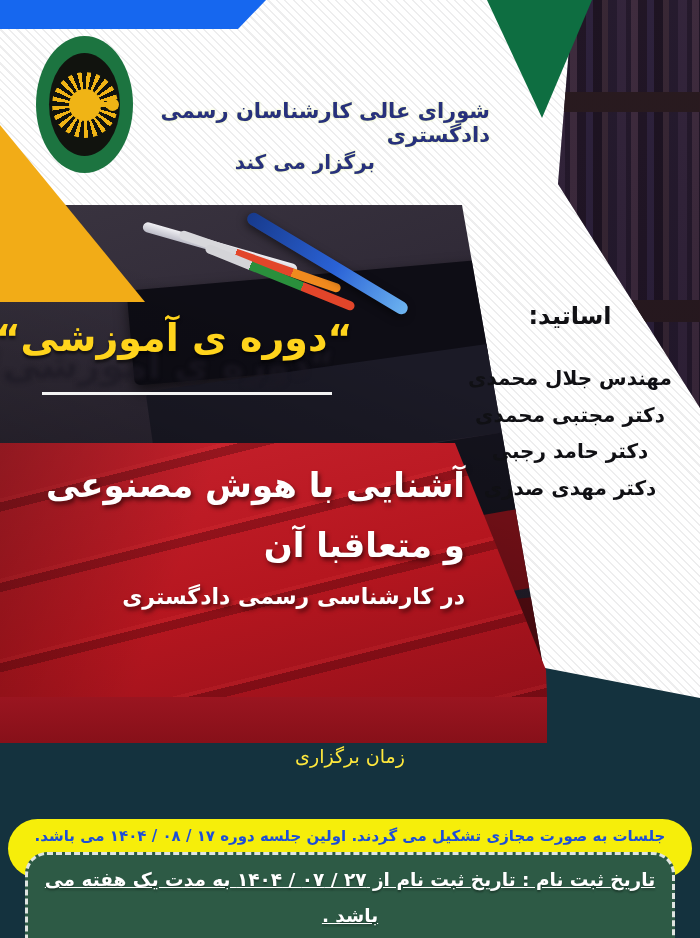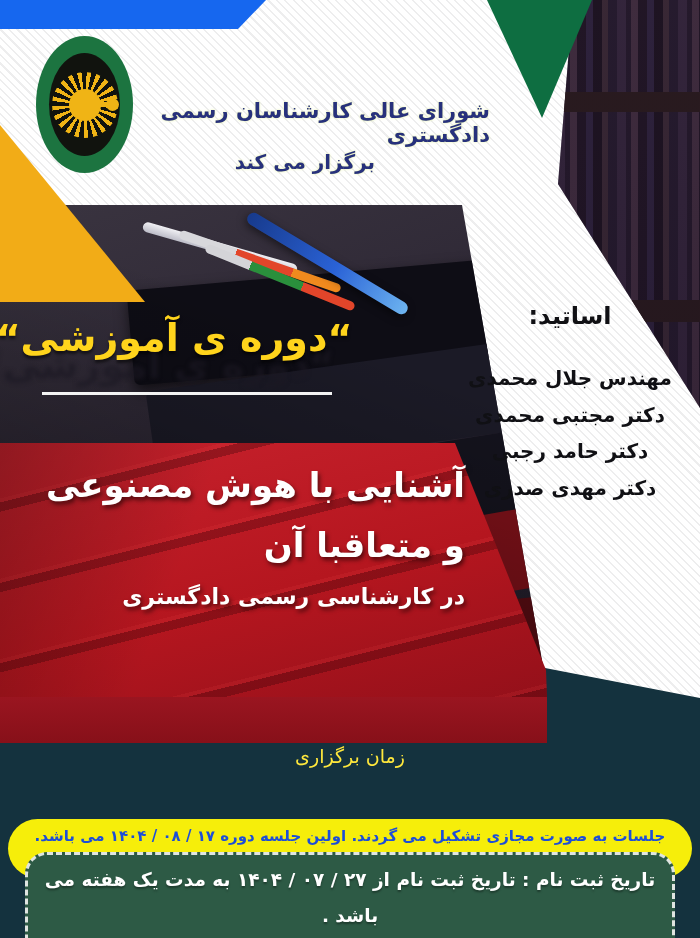--- a/index.html
+++ b/index.html
@@ -135,21 +135,21 @@
     background:#f6ee0a;text-align:center;color:#1d4ed8;font-weight:bold;margin-top:32px;
   }
   .notice-pill .ln{font-size:15px;line-height:25px;}
   .notice-pill .ln:first-child{margin-top:5px;}
   .register-box{
     left:25px;top:852px;width:644px;height:110px;z-index:6;border-radius:22px;
     background:#2d5a45;border:3px dashed #dfe5e1;
     text-align:center;color:#ffffff;font-weight:bold;
     text-shadow:0 2px 2px rgba(0,0,0,.35);
   }
-  .register-box .ln{font-size:18.5px;line-height:36px;}
+  .register-box .ln{font-size:18.5px;line-height:36px;text-decoration:underline;}
   .register-box .ln:first-child{margin-top:7px;}
 </style>
 </head>
 <body>
 
 <div class="abs bg-stripes"></div>
 
 <div class="abs bookshelf"></div>
 <div class="abs green-triangle"></div>
 <div class="abs blue-bar"></div>

